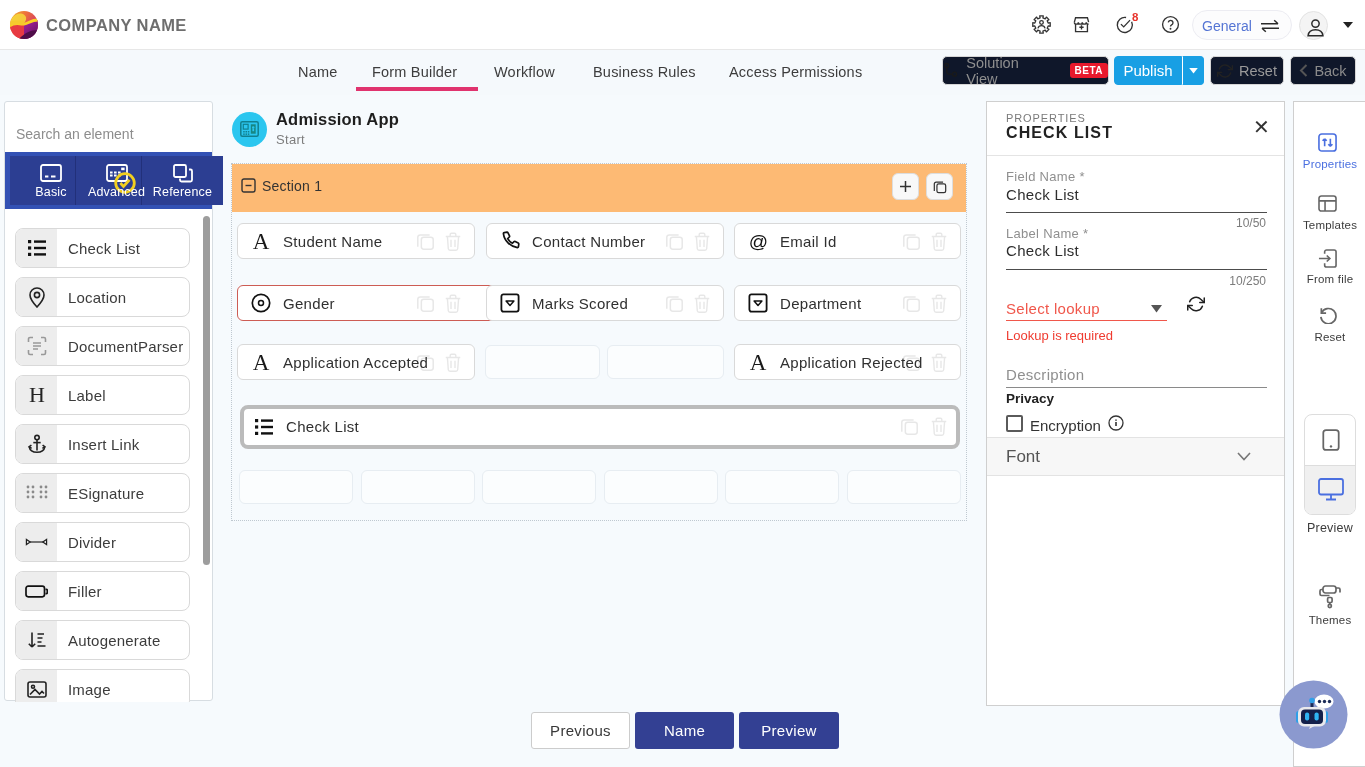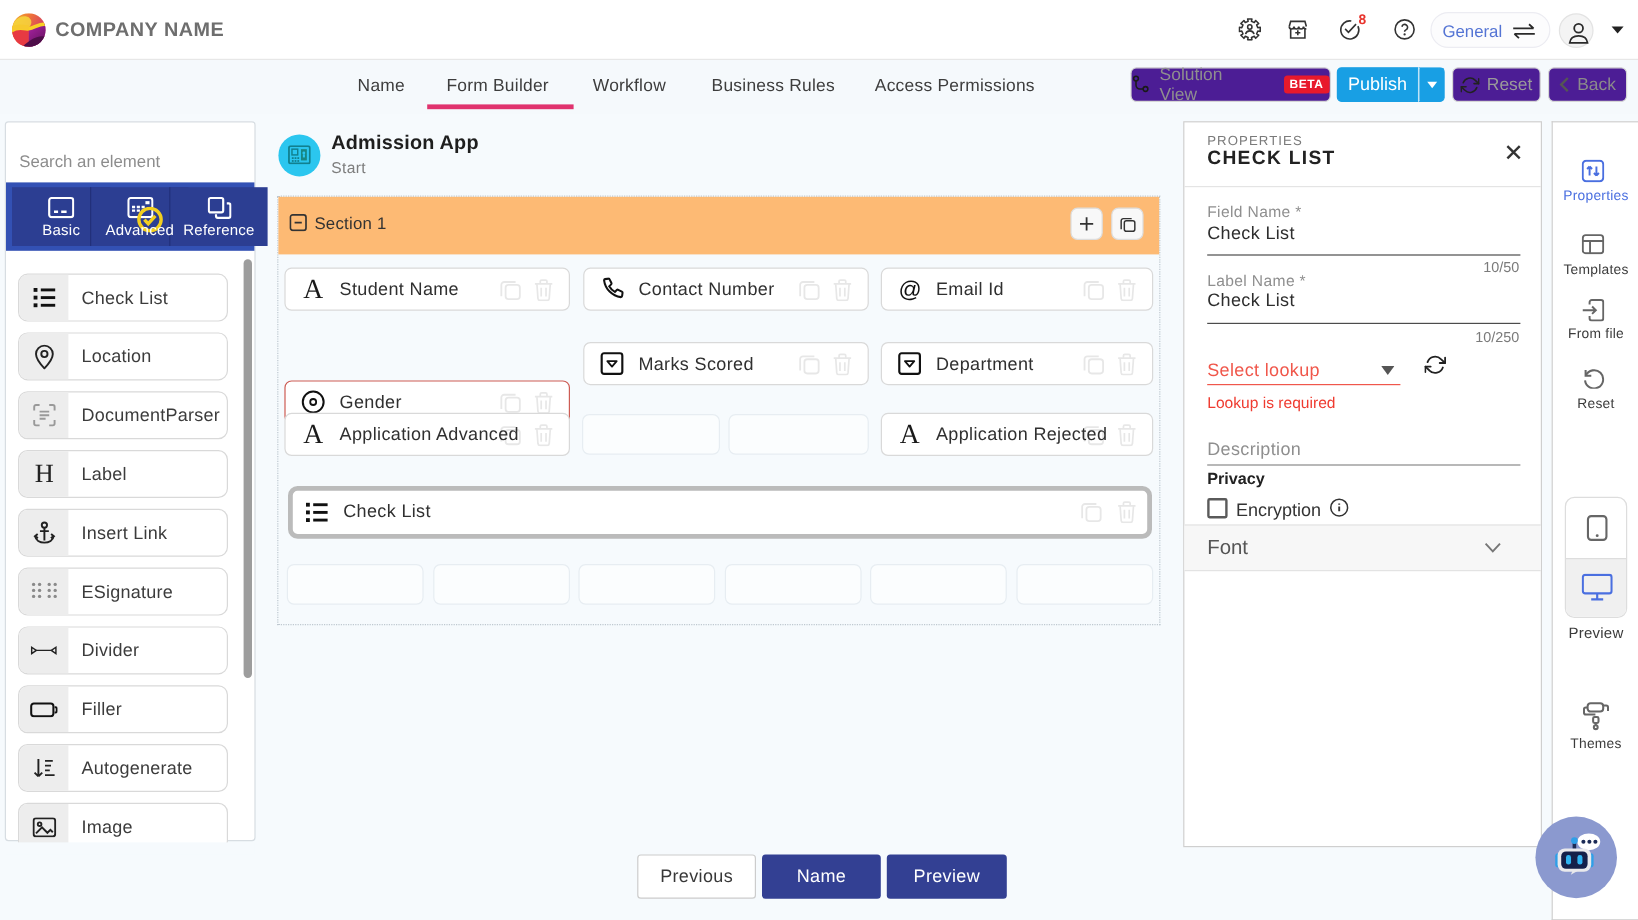--- a/index.html
+++ b/index.html
@@ -12,21 +12,21 @@
 #coname { position:absolute; left:46px; top:16px; font-size:16.5px; font-weight:bold; letter-spacing:0.4px; color:#6e6e6e; }
 .hicon { position:absolute; top:14px; }
 #genpill { position:absolute; left:1192px; top:10px; width:100px; height:30px; background:#fcfcfd; border:1px solid #ececf2; border-radius:15px; }
 #genpill span { position:absolute; left:9px; top:7px; font-size:14px; color:#5474d4; }
 #avatar { position:absolute; left:1299px; top:11px; width:29px; height:29px; border-radius:50%; background:#f4f4f4; border:1px solid #e3e3e3; }
 
 
 #tabrow { position:absolute; left:0; top:50px; width:1365px; height:45px; background:#f5f9fc; }
 .tab { position:absolute; top:64px; font-size:14.5px; color:#3d3d3d; letter-spacing:.2px; }
 #tabunderline { position:absolute; left:356px; top:87px; width:122px; height:4px; background:#e0336e; }
-.topbtn { position:absolute; top:56px; height:29px; background:#4c1d95; border:1px solid #d6d6d6; border-radius:5px; font-size:14.5px; color:#8f8f8f; display:flex; align-items:center; justify-content:center; }
+.topbtn { position:absolute; top:56px; height:29px; background:#0f172a; border:1px solid #d6d6d6; border-radius:5px; font-size:14.5px; color:#8f8f8f; display:flex; align-items:center; justify-content:center; }
 
 
 #lpanel { position:absolute; left:4px; top:101px; width:209px; height:600px; background:#fff; border:1px solid #d7dde2; border-radius:3px; }
 #search { position:absolute; left:11px; top:24px; font-size:14px; color:#8d8d8d; }
 #bluestrip { position:absolute; left:0px; top:50px; width:207px; height:57px; background:#3351b4; }
 .btab { position:absolute; top:4px; height:49px; width:82px; background:#2c3e92; color:#fff; text-align:center; }
 .btab .lbl { position:absolute; bottom:6px; width:100%; font-size:12.5px; letter-spacing:.2px; z-index:4; }
 .btab svg { margin-top:8px; }
 .eitem { position:absolute; left:15px; width:175px; height:40px; background:#fff; border:1px solid #d9d9d9; border-radius:8px; }
 .eicon { position:absolute; left:0; top:0; width:41px; height:38px; background:#ededed; border-radius:7px 0 0 7px; display:flex; align-items:center; justify-content:center; }
@@ -395,21 +395,21 @@
       <div class="ft">Email Id</div>
     <div class="fadeicons" style="left:167px;top:8px;"><svg width="19" height="19" viewBox="0 0 16 16" fill="none" stroke="#000" stroke-width="1.3">
           <rect x="4.5" y="4.5" width="10" height="10" rx="2"></rect>
           <path d="M11.5 2.5h-8a2 2 0 0 0-2 2v8"></path>
         </svg></div>
     <div class="fadeicons" style="left:195px;top:8px;"><svg width="18" height="19" viewBox="0 0 16 17" fill="none" stroke="#000" stroke-width="1.3">
           <path d="M1.5 4h13M5.5 4V2.2a1 1 0 0 1 1-1h3a1 1 0 0 1 1 1V4M3 4l.8 11a1.5 1.5 0 0 0 1.5 1.3h5.4a1.5 1.5 0 0 0 1.5-1.3L13 4"></path>
           <path d="M6.2 7v6.5M9.8 7v6.5"></path>
         </svg></div>
   </div>
-    <div class="fcard" style="left:237px;top:285px;width:238px;border-color:#cd5c54;margin-top:32px;">
+    <div class="fcard" style="left:237px;top:285px;width:270px;border-color:#cd5c54;">
     <div class="fic"><svg width="20" height="20" viewBox="0 0 20 20" fill="none" stroke="#111" stroke-width="1.7">
           <circle cx="10" cy="10" r="8.7"></circle>
           <circle cx="10" cy="10" r="2.5" stroke-width="1.5"></circle>
         </svg></div>
       <div class="ft">Gender</div>
     <div class="fadeicons" style="left:178px;top:8px;"><svg width="19" height="19" viewBox="0 0 16 16" fill="none" stroke="#000" stroke-width="1.3">
           <rect x="4.5" y="4.5" width="10" height="10" rx="2"></rect>
           <path d="M11.5 2.5h-8a2 2 0 0 0-2 2v8"></path>
         </svg></div>
     <div class="fadeicons" style="left:206px;top:8px;"><svg width="18" height="19" viewBox="0 0 16 17" fill="none" stroke="#000" stroke-width="1.3">
@@ -444,21 +444,21 @@
         </svg></div>
     <div class="fadeicons" style="left:195px;top:8px;"><svg width="18" height="19" viewBox="0 0 16 17" fill="none" stroke="#000" stroke-width="1.3">
           <path d="M1.5 4h13M5.5 4V2.2a1 1 0 0 1 1-1h3a1 1 0 0 1 1 1V4M3 4l.8 11a1.5 1.5 0 0 0 1.5 1.3h5.4a1.5 1.5 0 0 0 1.5-1.3L13 4"></path>
           <path d="M6.2 7v6.5M9.8 7v6.5"></path>
         </svg></div>
   </div>
     <div class="fcard" style="left:237px;top:344px;width:238px;">
     <div class="fic"><svg width="20" height="21" viewBox="0 0 20 21">
           <text x="10" y="17.5" font-family="Liberation Serif" font-size="23" text-anchor="middle" fill="#1a1a1a">A</text>
         </svg></div>
-      <div class="ft">Application Advanced</div>
+      <div class="ft">Application Accepted</div>
     <div class="fadeicons" style="left:178px;top:8px;"><svg width="19" height="19" viewBox="0 0 16 16" fill="none" stroke="#000" stroke-width="1.3">
           <rect x="4.5" y="4.5" width="10" height="10" rx="2"></rect>
           <path d="M11.5 2.5h-8a2 2 0 0 0-2 2v8"></path>
         </svg></div>
     <div class="fadeicons" style="left:206px;top:8px;"><svg width="18" height="19" viewBox="0 0 16 17" fill="none" stroke="#000" stroke-width="1.3">
           <path d="M1.5 4h13M5.5 4V2.2a1 1 0 0 1 1-1h3a1 1 0 0 1 1 1V4M3 4l.8 11a1.5 1.5 0 0 0 1.5 1.3h5.4a1.5 1.5 0 0 0 1.5-1.3L13 4"></path>
           <path d="M6.2 7v6.5M9.8 7v6.5"></path>
         </svg></div>
   </div>
     <div class="fcard" style="left:734px;top:344px;width:227px;">

